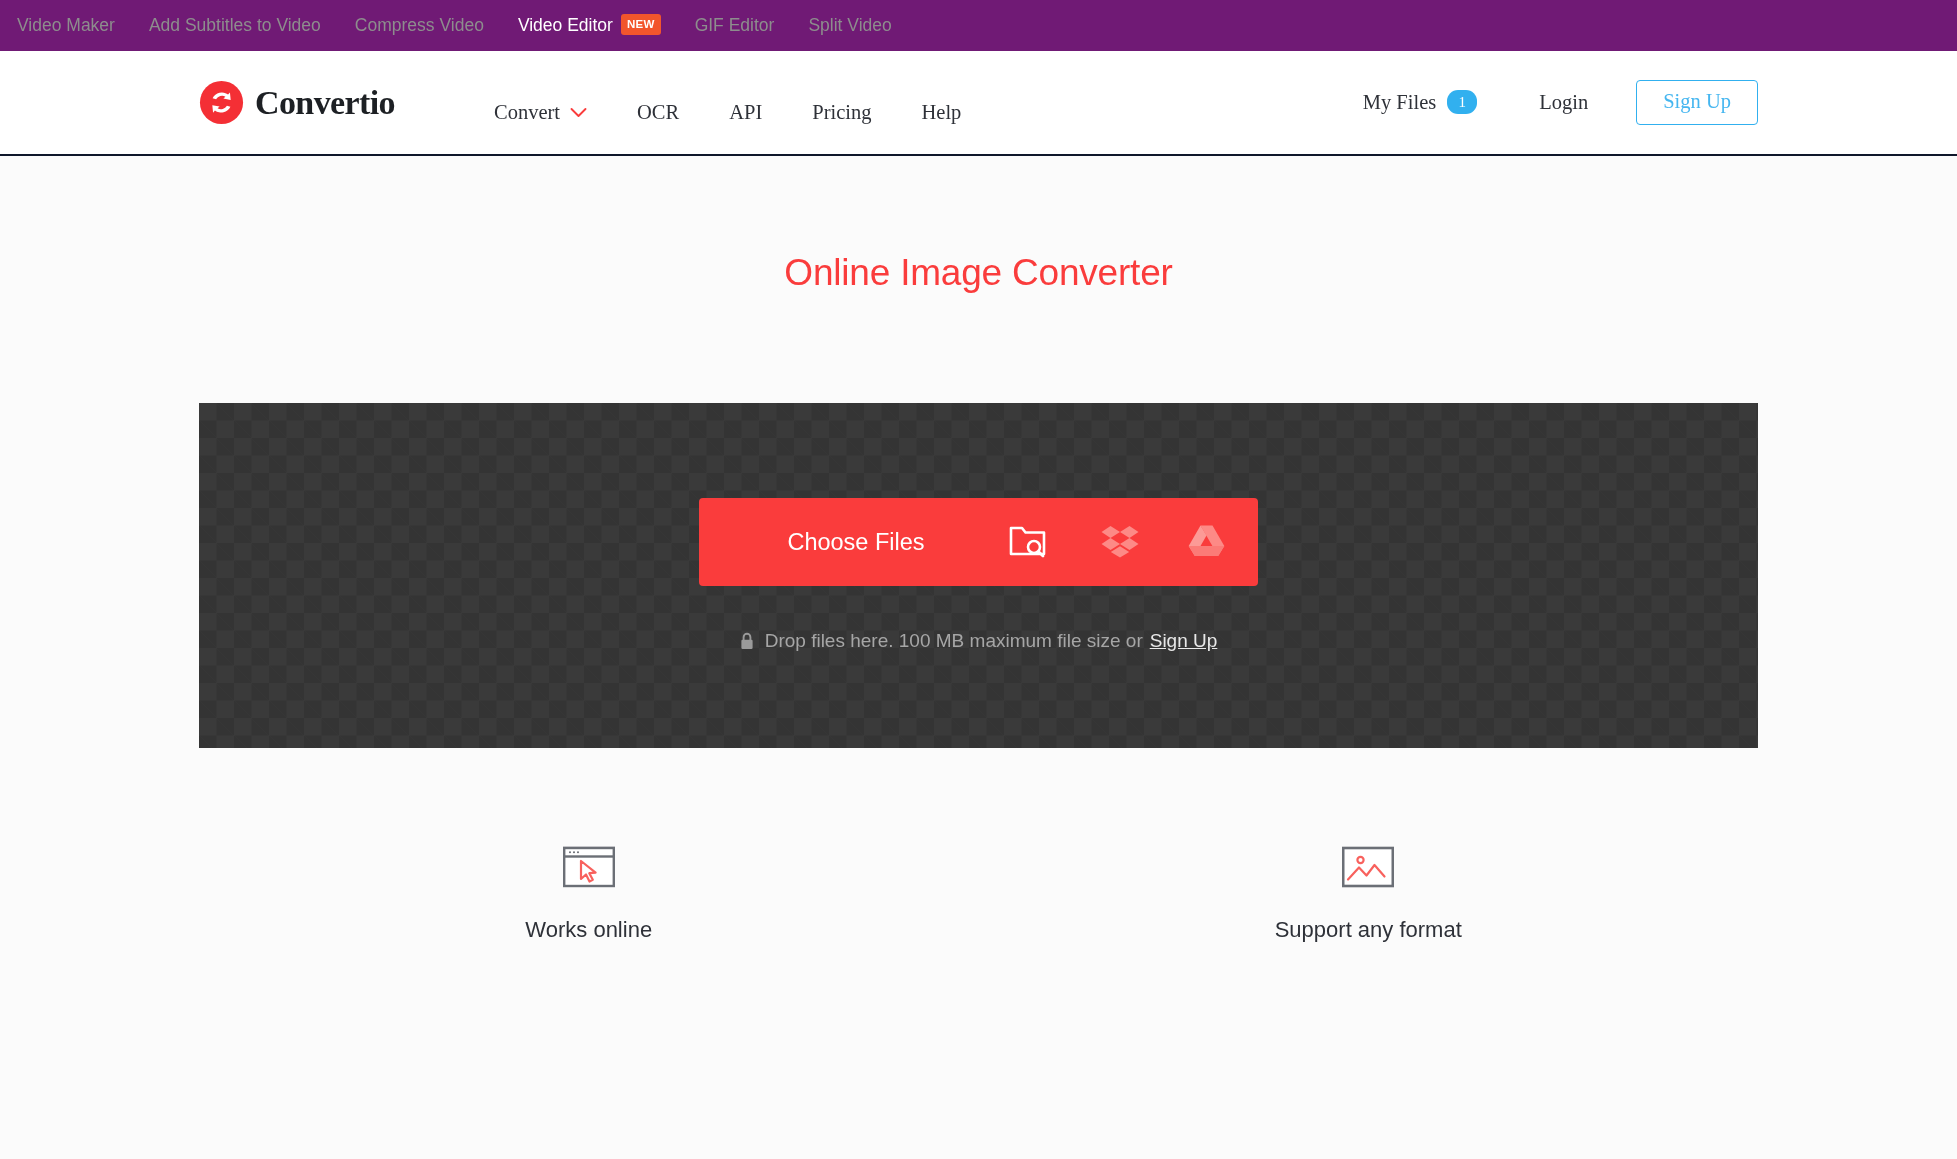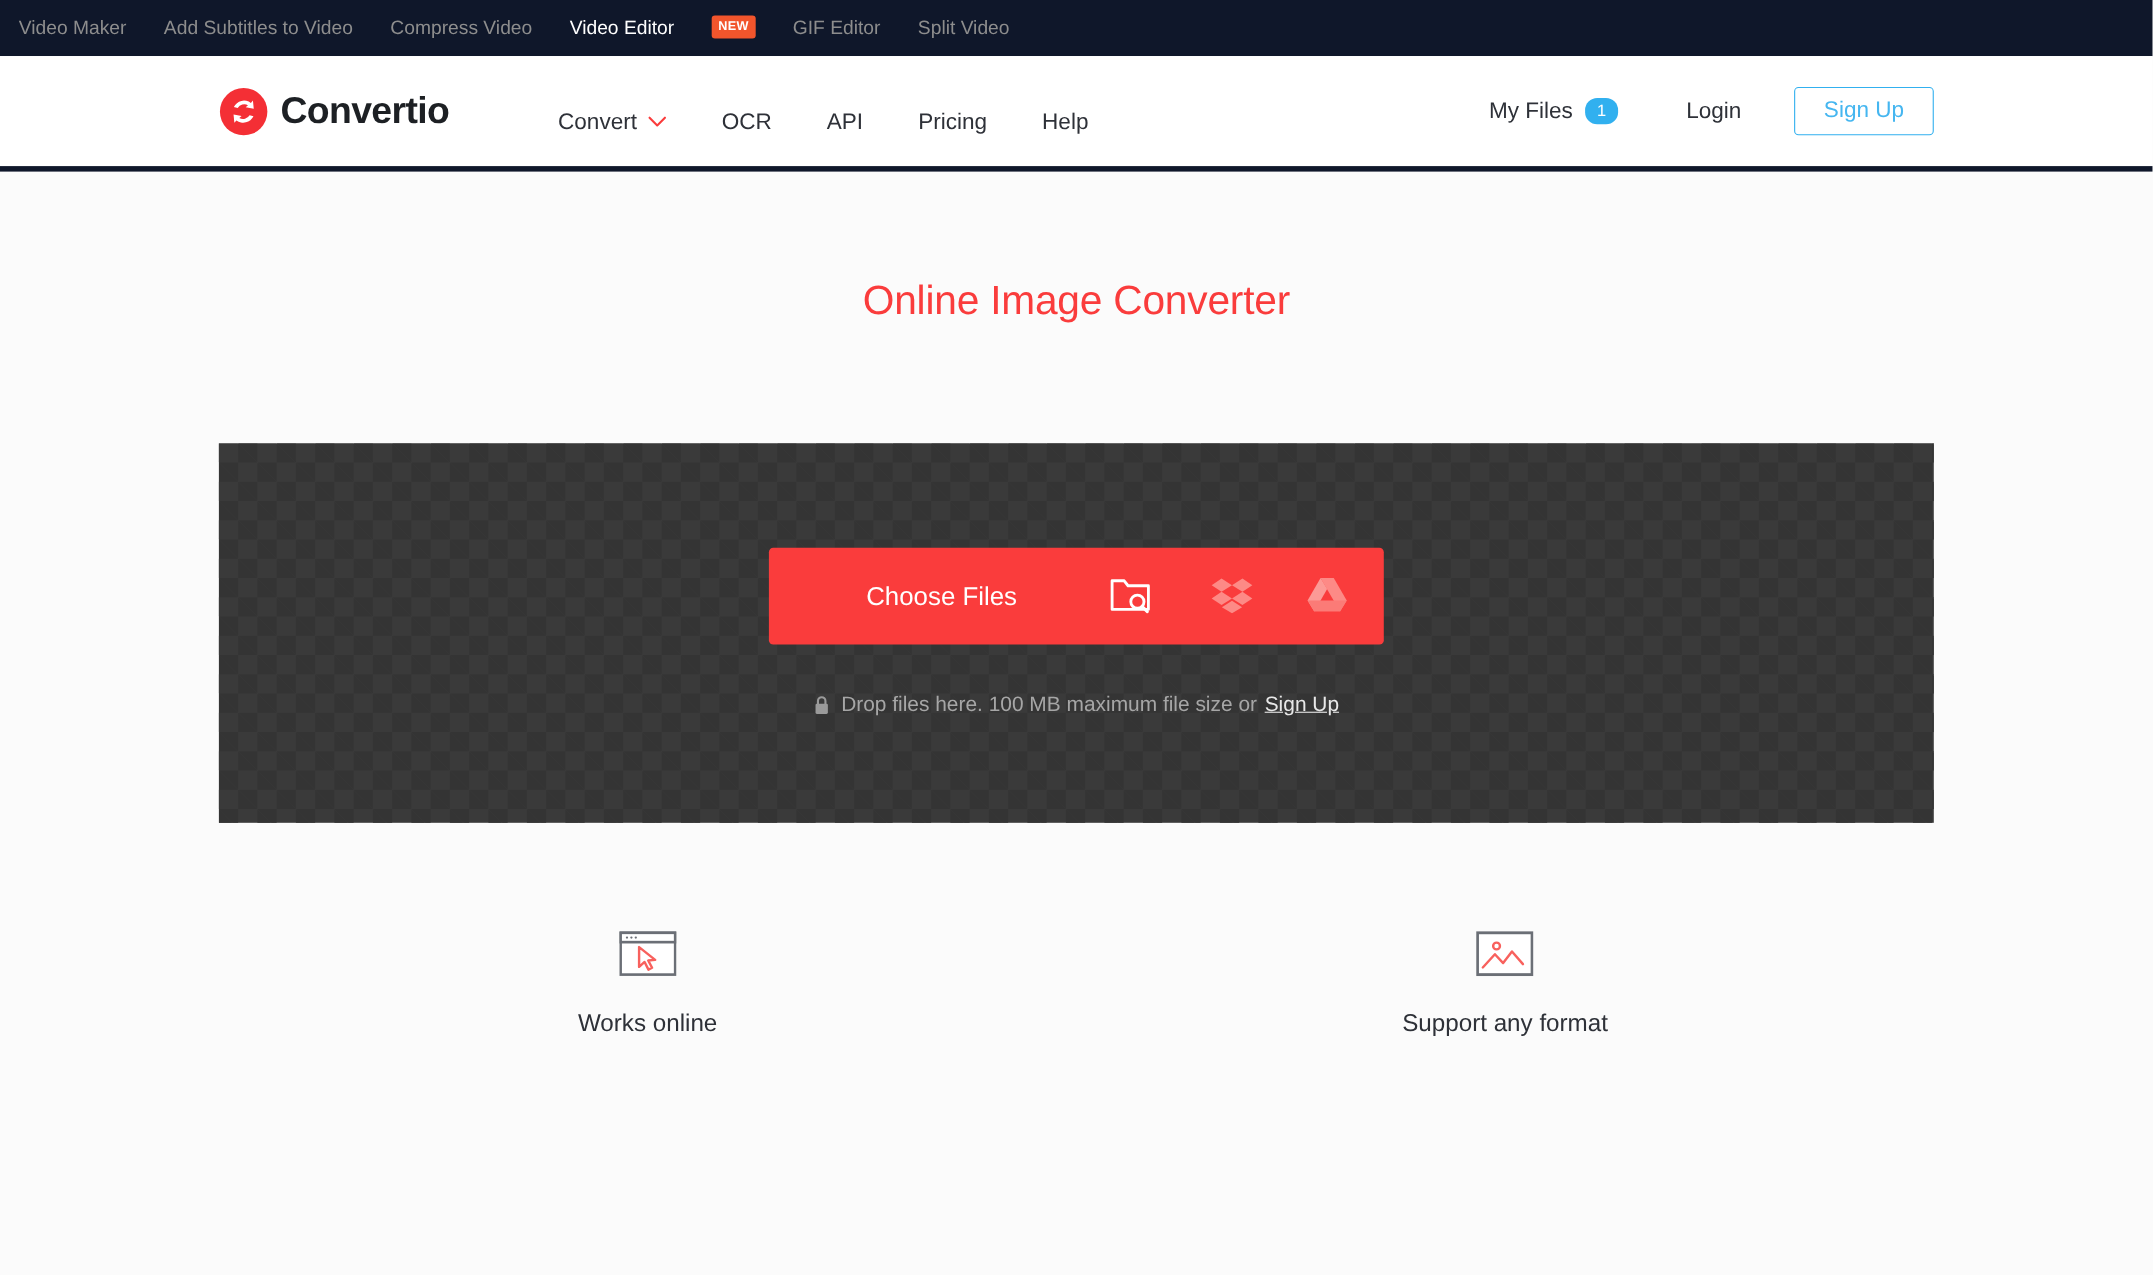--- a/index.html
+++ b/index.html
@@ -13,60 +13,61 @@
   body {
     font-family: "Liberation Sans", sans-serif;
     background: #fbfbfb;
     color: #2e3138;
     -webkit-font-smoothing: antialiased;
   }
 
   
   .topbar {
     height: 51px;
-    background: #0f172a;
+    background: #701a75;
     display: flex;
     align-items: center;
     padding-left: 17px;
   }
   .topbar-link {
     font-size: 17.5px;
     color: #8d8d8d;
     text-decoration: none;
     padding: 0 17px;
     line-height: 51px;
     white-space: nowrap;
     display: inline-flex;
     align-items: center;
     cursor: pointer;
   }
   .topbar-link:first-child { padding-left: 0; }
-  .topbar-link.active { color: #ffffff; gap: 26px; }
+  .topbar-link.active { color: #ffffff; }
   .new-badge {
     display: inline-block;
     background: #f2552c;
     color: #ffffff;
     font-size: 11.5px;
     font-weight: bold;
     letter-spacing: 0.3px;
     line-height: 1;
     padding: 5px 6px 4px;
     border-radius: 3px;
     margin-left: 8px;
     position: relative;
     top: -1px;
   }
 
   
   .header {
     height: 105px;
     background: #ffffff;
-    border-bottom: 5px solid #0f172a;
+    border-bottom: 2px solid #0f172a;
     display: flex;
     position: relative;
+    font-family: Liberation Serif, serif;
   }
   .header-inner {
     width: 100%;
     display: flex;
     align-items: center;
     padding: 0 199px 0 199px;
   }
 
   .logo {
     display: flex;

